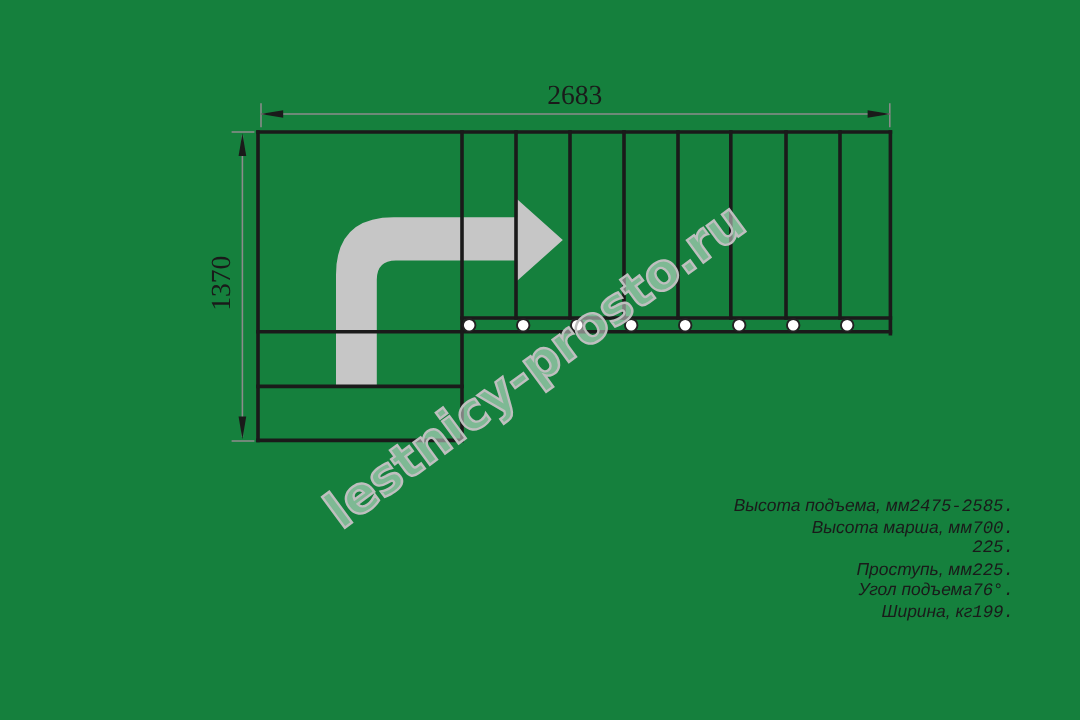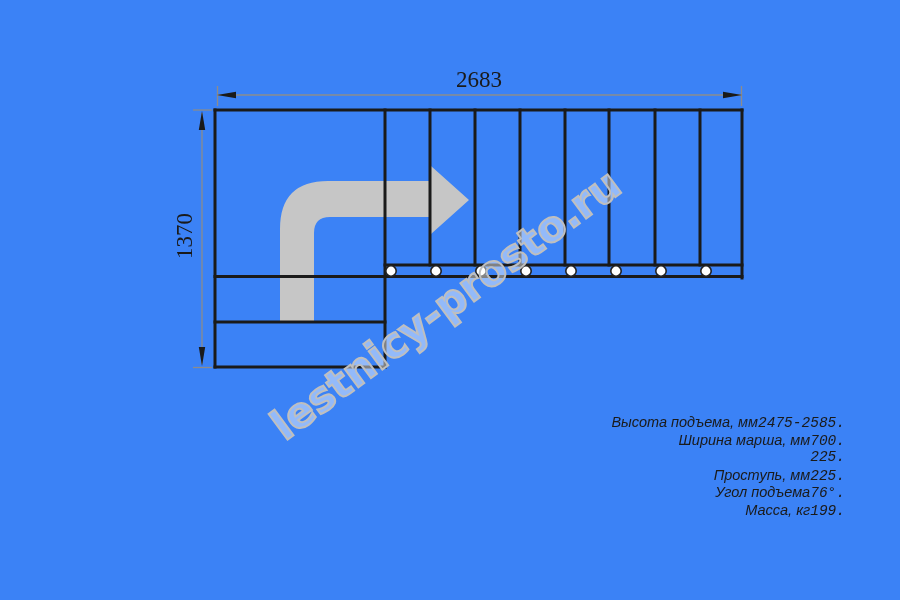--- a/index.html
+++ b/index.html
@@ -5,21 +5,21 @@
   html, body { margin: 0; padding: 0; }
   body {
     width: 900px; height: 600px;
     background: #ffffff;
     font-family: "Liberation Sans", sans-serif;
     overflow: hidden;
   }
   .stage {
     position: relative;
     width: 900px; height: 600px;
-    background: #3b82f6;
+    background: #15803d;
   }
   .stage svg { position: absolute; left: 0; top: 0; }
 
   
   .watermark {
     position: absolute;
     left: 186px; top: 277px;
     width: 520px; height: 56px;
     transform: rotate(-36.5deg);
     transform-origin: center center;
@@ -124,33 +124,33 @@
   </svg>
 
   <div class="watermark">lestnicy-prosto.ru</div>
 
   <div class="specs">
     <div class="row">
       <span class="label">Высота подъема, мм</span>
       <span class="value">2475-2585.</span>
     </div>
     <div class="row">
-      <span class="label">Ширина марша, мм</span>
+      <span class="label">Высота марша, мм</span>
       <span class="value">700.</span>
     </div>
     <div class="row">
       <span class="value">225.</span>
     </div>
     <div class="row">
       <span class="label">Проступь, мм</span>
       <span class="value">225.</span>
     </div>
     <div class="row">
       <span class="label">Угол подъема</span>
       <span class="value">76°.</span>
     </div>
     <div class="row">
-      <span class="label">Масса, кг</span>
+      <span class="label">Ширина, кг</span>
       <span class="value">199.</span>
     </div>
   </div>
 
 </div>
 
 </body></html>

